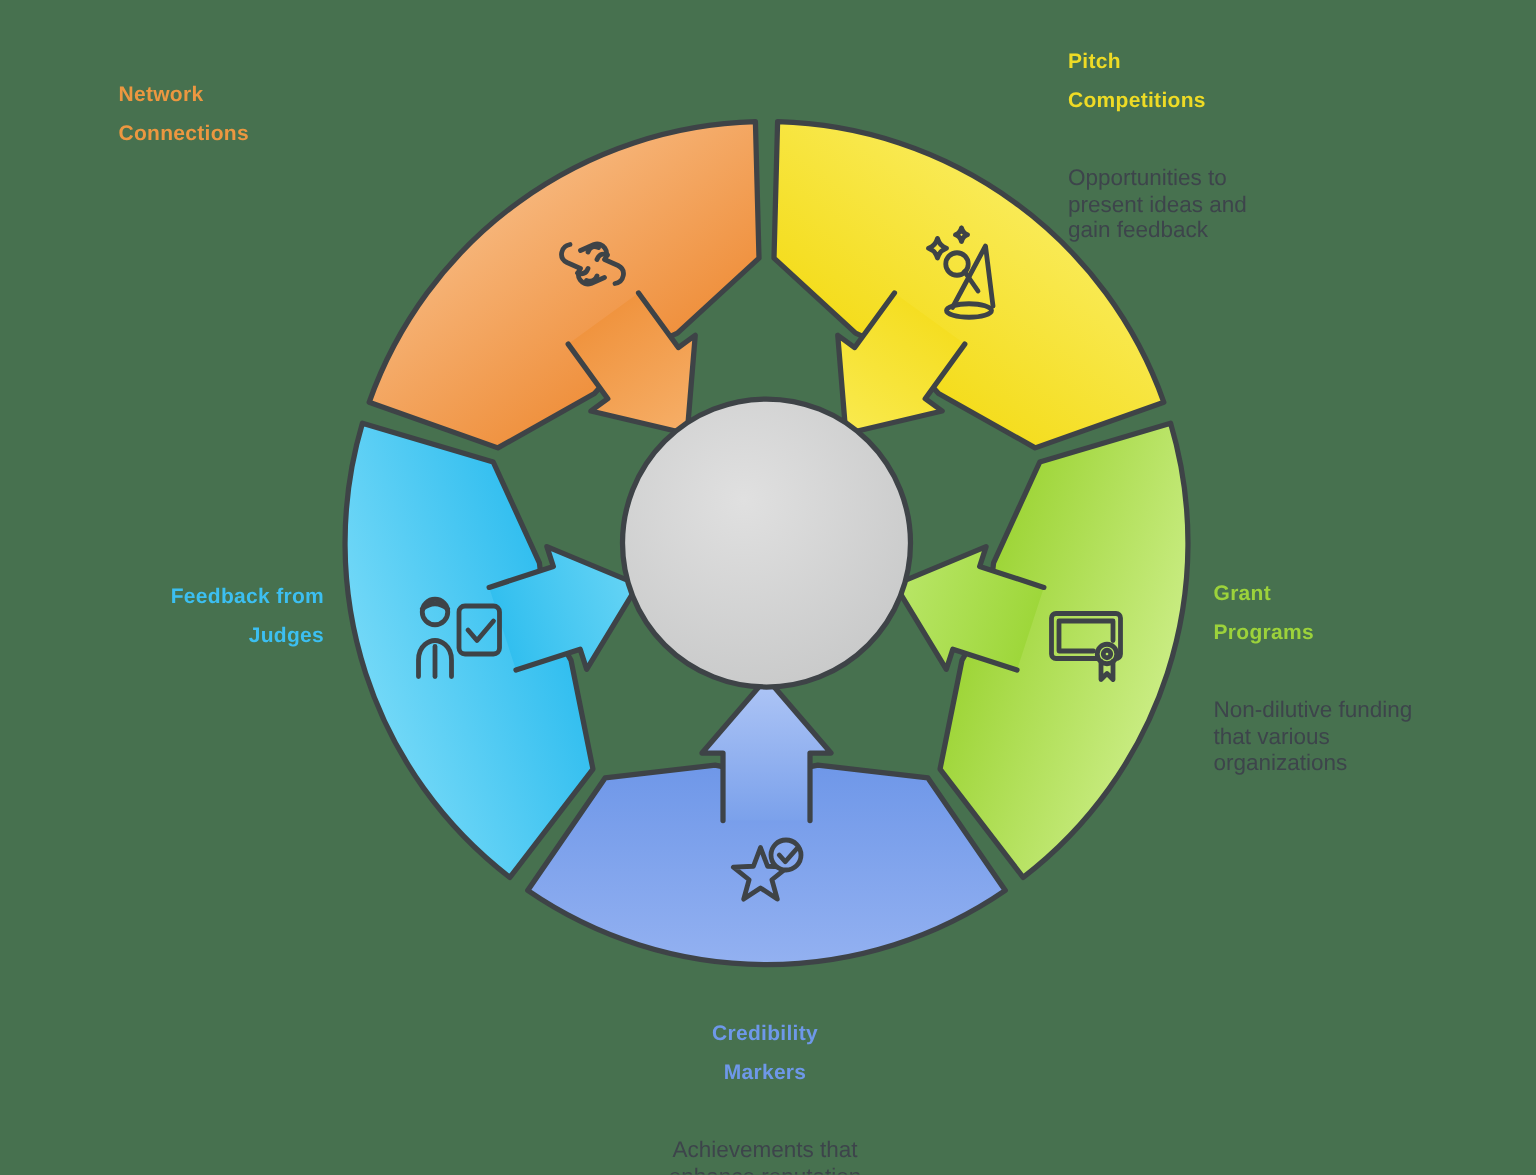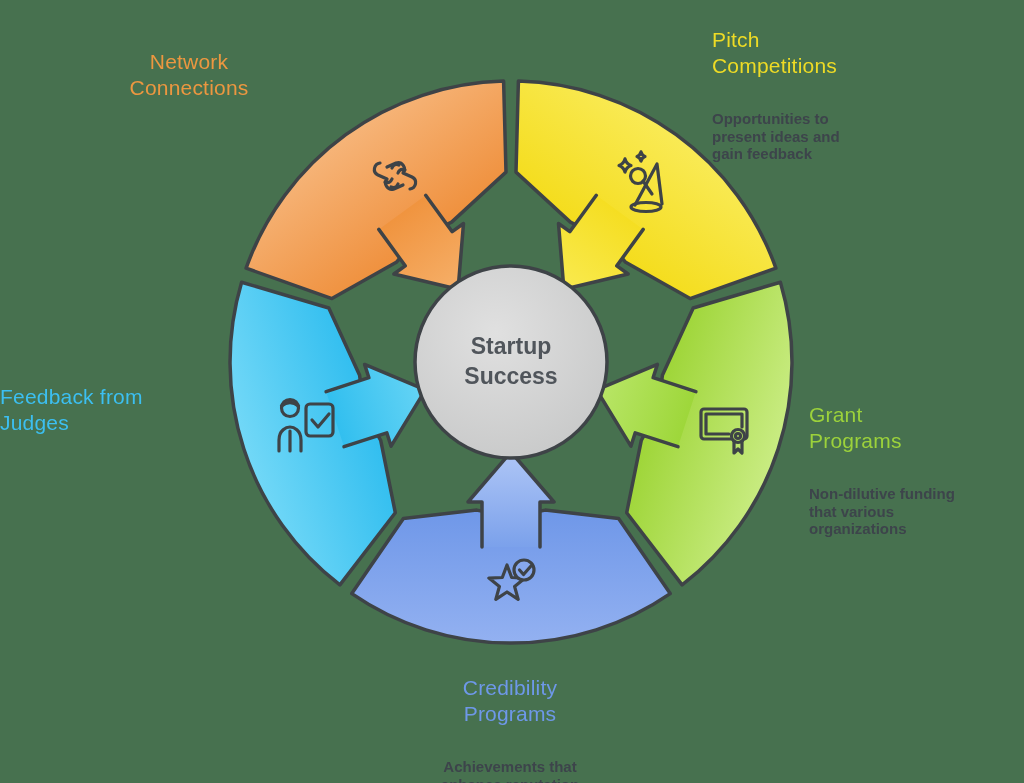--- a/index.html
+++ b/index.html
@@ -8,27 +8,27 @@
   html,body{margin:0;padding:0;}
   body{
     width:1024px;height:783px;overflow:hidden;
     background:var(--bg);
     font-family:"Liberation Sans", sans-serif;
   }
   #stage{position:relative;width:1024px;height:783px;}
   #diagram-svg{position:absolute;left:0;top:0;}
   .icon{fill:none;stroke:var(--outline);stroke-width:3.2;stroke-linecap:round;stroke-linejoin:round;}
   .label{position:absolute;white-space:pre-line;}
-  .label h2{font-size:21px;line-height:26px;font-weight:normal;margin:0;letter-spacing:.2px;}
-  .label p{font-size:15px;line-height:17.5px;font-weight:bold;color:var(--desc);margin:13px 0 0 0;}
-  #label-network{left:64px;top:31px;width:250px;text-align:center;}
+  .label h2{font-size:14px;line-height:26px;font-weight:bold;margin:0;letter-spacing:.2px;}
+  .label p{font-size:15px;line-height:17.5px;font-weight:normal;color:var(--desc);margin:13px 0 0 0;}
+  #label-network{left:79px;top:31px;width:250px;text-align:left;}
   #label-pitch{left:712px;top:9px;width:185px;text-align:left;}
-  #label-grant{left:809px;top:384px;width:175px;text-align:left;}
+  #label-grant{left:809px;top:364px;width:175px;text-align:left;}
   #label-credibility{left:385px;top:657px;width:250px;text-align:center;}
-  #label-feedback{left:0px;top:366px;width:216px;text-align:left;}
+  #label-feedback{left:0px;top:366px;width:216px;text-align:right;}
   #center-label{
     position:absolute;left:391px;top:331px;width:240px;
     text-align:center;white-space:pre-line;
     font-size:23px;line-height:30px;font-weight:bold;
   }
 </style>
 </head>
 <body>
 
 <div id="stage">
@@ -139,22 +139,20 @@
     <g class="icon" transform="translate(270,394)">
       <circle cx="20" cy="14" r="8.5"></circle>
       <path d="M11.5,12 q8.5,-7 17,0"></path>
       <path d="M9,57 v-11 c0,-10 7.5,-13 11,-13 c3.5,0 11,3 11,13 v11"></path>
       <path d="M20,37 v20"></path>
       <rect x="36" y="10" width="27" height="32" rx="4"></rect>
       <path d="M42,26 l6,7 l11,-13"></path>
     </g>
   </svg>
 
-  <div id="center-label" style="color: rgb(80, 85, 91);">Startup
-Success</div>
 
   <div class="label" id="label-network">
     <h2 style="color: rgb(236, 151, 64);">Network
 Connections</h2>
   </div>
 
   <div class="label" id="label-pitch">
     <h2 style="color: rgb(238, 219, 37);">Pitch
 Competitions</h2>
     <p>Opportunities to
@@ -165,21 +163,21 @@
   <div class="label" id="label-grant">
     <h2 style="color: rgb(156, 210, 59);">Grant
 Programs</h2>
     <p>Non-dilutive funding
 that various
 organizations</p>
   </div>
 
   <div class="label" id="label-credibility">
     <h2 style="color: rgb(110, 152, 233);">Credibility
-Programs</h2>
+Markers</h2>
     <p>Achievements that
 enhance reputation</p>
   </div>
 
   <div class="label" id="label-feedback">
     <h2 style="color: rgb(60, 191, 241);">Feedback from
 Judges</h2>
   </div>
 
 </div>

